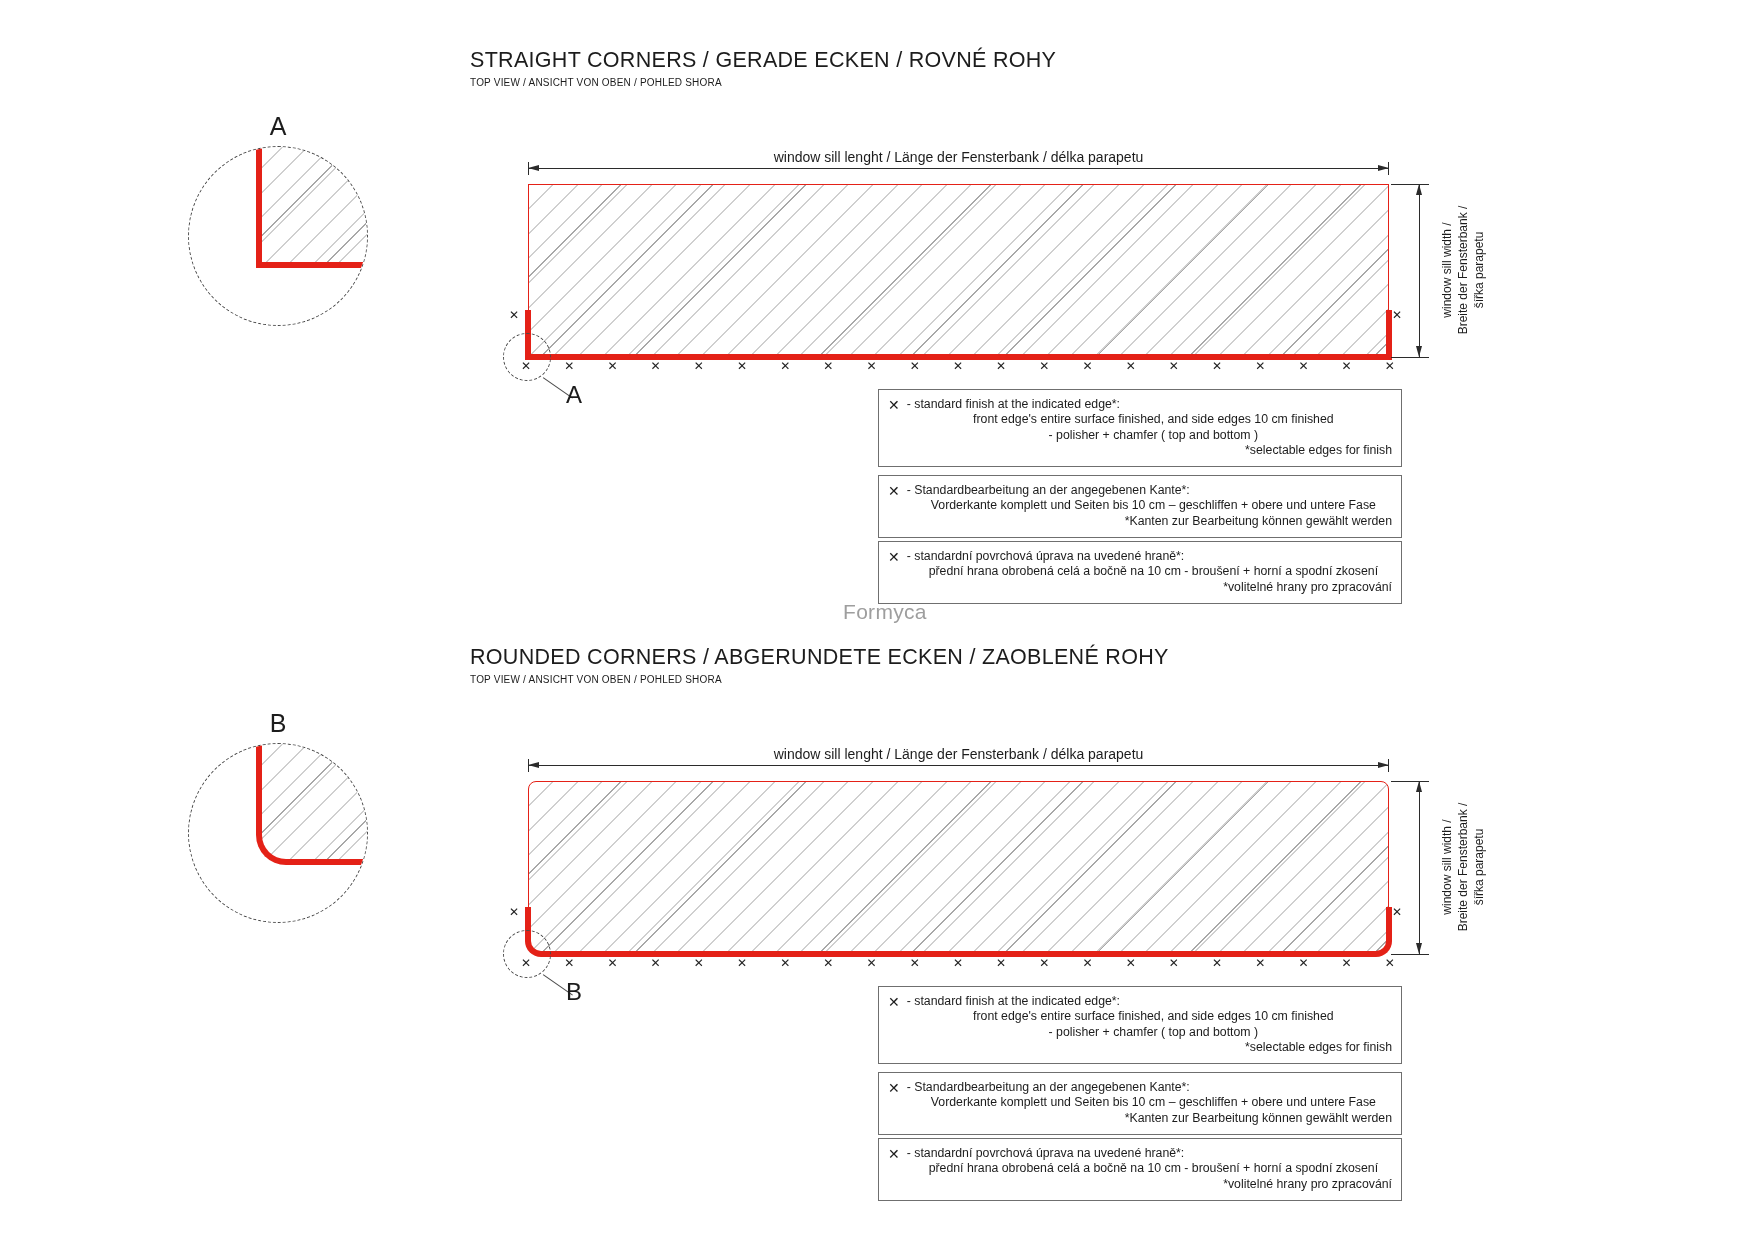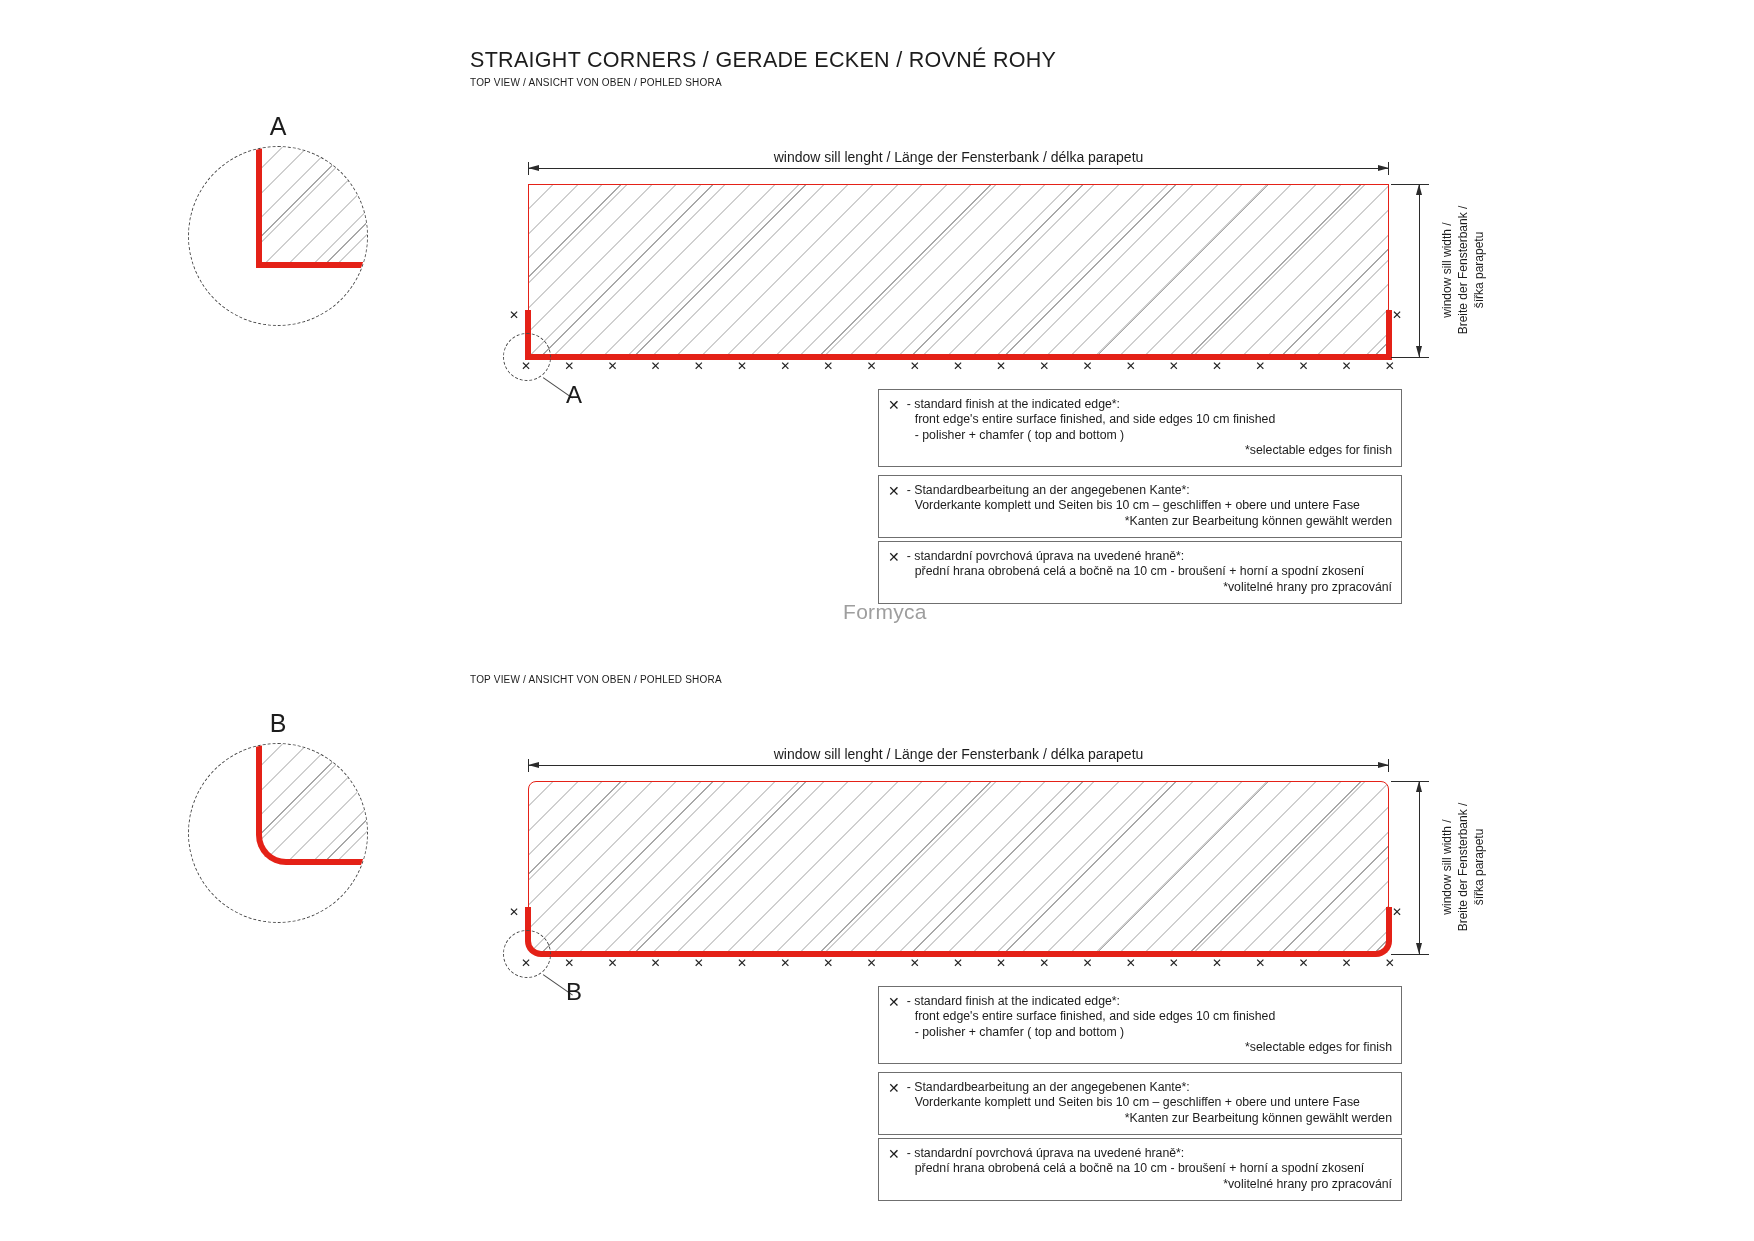--- a/index.html
+++ b/index.html
@@ -69,21 +69,21 @@
   
   .corner-ring{position:absolute;left:503px;top:333px;width:48px;height:48px;border:1.4px dashed #4a4a4a;border-radius:50%;}
   .leader{position:absolute;left:543px;top:377px;width:36px;height:1.4px;background:#4a4a4a;transform:rotate(35deg);transform-origin:left center;}
   .ref-letter{position:absolute;left:566px;top:381px;font-size:24px;}
 
   
   .note-box{position:absolute;left:878px;width:524px;border:1.2px solid var(--boxborder);
     padding:7px 9px 8px 9px;display:flex;gap:7px;font-size:12.3px;line-height:15.3px;background:#fff;}
   .note-box .xcol{font-size:14px;line-height:15px;padding-top:1px;}
   .note-box .txt{flex:1;}
-  .box-line.indent{padding-left:8px;}
+  .box-line.indent{padding-left:8px;text-align:center;}
   .box-foot{text-align:right;}
   .nb-1{top:389px;} .nb-2{top:475px;} .nb-3{top:541px;}
 
   .watermark{position:absolute;left:843px;top:600px;font-size:21px;color:var(--wm);letter-spacing:.3px;}
 </style>
 </head>
 <body>
 
 <div class="canvas">
 
@@ -169,20 +169,21 @@
         <div class="box-line">- standardní povrchová úprava na uvedené hraně*:</div>
         <div class="box-line indent">přední hrana obrobená celá a bočně na 10 cm - broušení + horní a spodní zkosení</div>
         <div class="box-foot">*volitelné hrany pro zpracování</div>
       </span>
     </div>
   </div>
 
   <div class="watermark">Formyca</div>
 
   <div class="section rounded" id="section-rounded">
+    <div class="sec-title">ROUNDED CORNERS / ABGERUNDETE ECKEN / ZAOBLENÉ ROHY</div>
     <div class="sec-subtitle">TOP VIEW / ANSICHT VON OBEN / POHLED SHORA</div>
 
     <div class="detail-letter">B</div>
     <div class="detail-circle">
       <div class="detail-wedge"></div>
     </div>
 
     <div class="dim-h-label">window sill lenght / Länge der Fensterbank / délka parapetu</div>
     <div class="dim-h"></div>
     <div class="tick-v t-left"></div>

